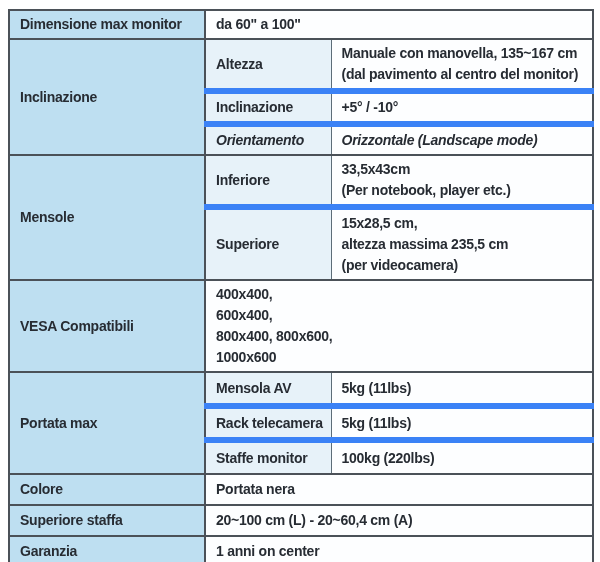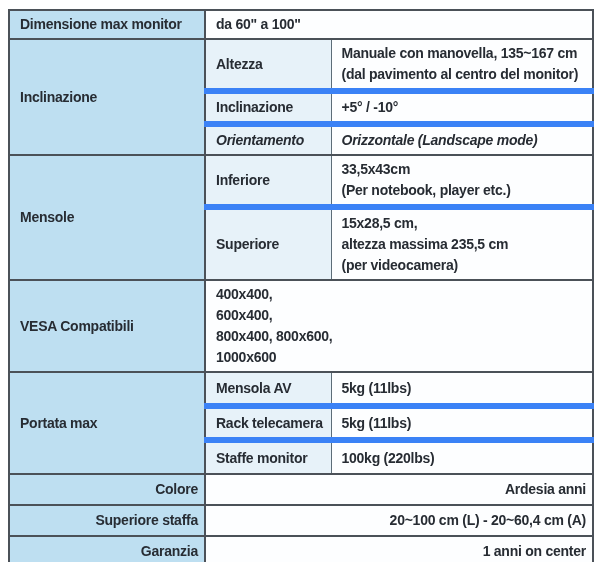--- a/index.html
+++ b/index.html
@@ -61,21 +61,21 @@
   
   td.cfull {
     background: #fdfeff;
     padding-left: 11px;
   }
   .multiline { white-space: pre-line; }
 
   
   tr.h28 { height: 28px; }
   tr.h30 { height: 18px; font-style: italic; }
-  tr.h31 { height: 31px; text-align: right; }
+  tr.h31 { height: 31px; }
   tr.h34 { height: 34px; }
   tr.h50 { height: 50px; }
   tr.h52 { height: 52px; }
   tr.h68 { height: 68px; }
   tr.h88 { height: 88px; }
 </style>
 </head>
 <body>
 
 <div class="page">
@@ -137,21 +137,21 @@
       <td class="c2">Rack telecamera</td>
       <td class="c3">5kg (11lbs)</td>
     </tr>
     <tr class="minor h34">
       <td class="c2">Staffe monitor</td>
       <td class="c3">100kg (220lbs)</td>
     </tr>
 
     <tr class="major h31">
       <td class="c1">Colore</td>
-      <td class="cfull" colspan="2">Ardesia anni</td>
+      <td class="cfull" colspan="2">Portata nera</td>
     </tr>
 
     <tr class="major h31">
       <td class="c1">Superiore staffa</td>
       <td class="cfull" colspan="2">20~100 cm (L) - 20~60,4 cm (A)</td>
     </tr>
 
     <tr class="major h31">
       <td class="c1">Garanzia</td>
       <td class="cfull" colspan="2">1 anni on center</td>

